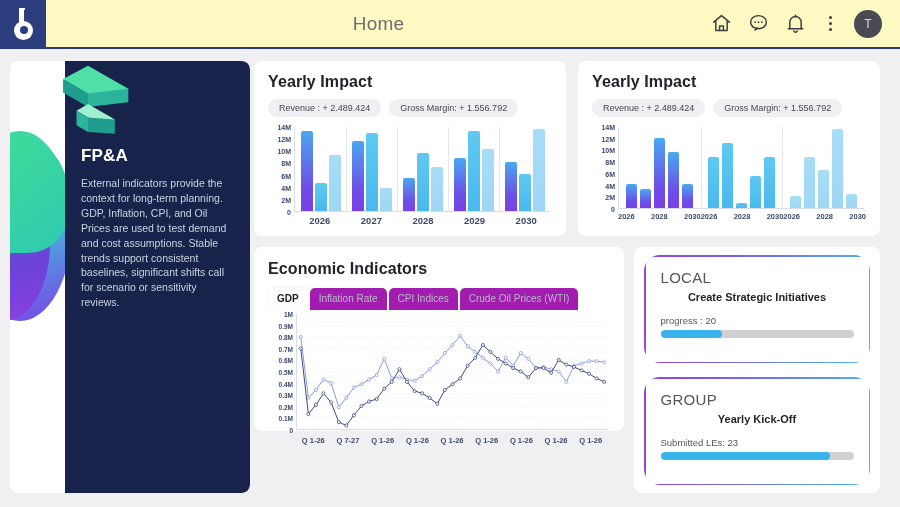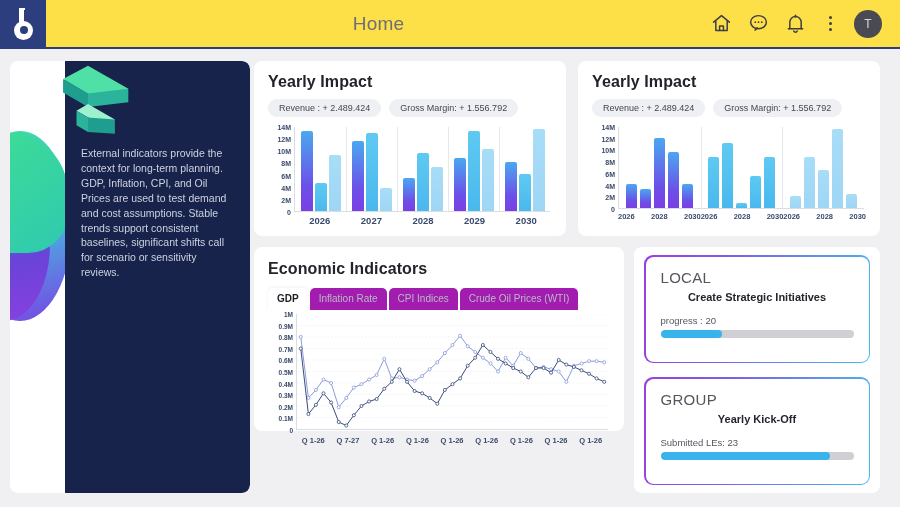--- a/index.html
+++ b/index.html
@@ -6,21 +6,21 @@
   html, body {
     width: 900px; height: 507px;
     background: #f0f0f2;
     font-family: "Liberation Sans", sans-serif;
     overflow: hidden;
   }
 
   
   .header {
     position: absolute; left: 0; top: 0; width: 900px; height: 49px;
-    background: #fde047;
+    background: #fef9c3;
     border-bottom: 2px solid #2c3e7e;
     display: flex; align-items: center;
   }
   .logo-box {
     width: 46px; height: 49px; background: #2c3e7e;
     display: flex; align-items: center; justify-content: center;
     flex: 0 0 46px;
   }
   .logo-glyph { position: relative; width: 26px; height: 32px; }
   .logo-glyph .bowl {
@@ -166,21 +166,21 @@
   }
   .lplot {
     position: absolute; left: 28px; right: 2px; top: 0; height: 116px;
     border-left: 1px solid #d9dde5; border-bottom: 1px solid #d9dde5;
   }
   .lxlabels { position: absolute; left: 28px; right: 2px; top: 122px; display: flex; }
   .lxlab { flex: 1; text-align: center; font-size: 7.5px; color: #3a4a6b; font-weight: bold; }
 
   
   .kpi {
-    position: relative; border-radius: 9px; padding: 1.5px;
+    position: relative; border-radius: 16px; padding: 1.5px;
     background: linear-gradient(100deg, #9b3fe0 0%, #7b5fe8 35%, #4ab8ee 100%);
   }
   .kpi-in {
     background: #ffffff; border-radius: 8px; height: 100%;
     padding: 12px 15px 12px 15px;
   }
   .kpi-label { font-size: 15px; color: #55555e; letter-spacing: .3px; }
   .kpi-sub { font-size: 11px; font-weight: bold; color: #24242c; margin-top: 5px; text-align: center; }
   .kpi-prog-label { font-size: 9.5px; color: #55555e; margin-top: 12px; }
   .prog-track {
@@ -246,20 +246,21 @@
     </div>
     <div class="dark-card">
       <svg class="arrow3d" viewBox="0 0 100 100">
         <polygon points="24,22 50,8 92,32 66,47" fill="#4fe0a8"></polygon>
         <polygon points="24,22 24,36 50,51 50,37" fill="#1f9e8f"></polygon>
         <polygon points="50,37 50,51 92,46 92,32" fill="#2bb39c"></polygon>
         <polygon points="38,55 50,48 78,64 66,71" fill="#9ff0cf"></polygon>
         <polygon points="38,55 38,70 50,77 50,62" fill="#2bb39c"></polygon>
         <polygon points="50,62 50,77 78,79 78,64" fill="#1f9e8f"></polygon>
       </svg>
+      <div class="panel-title">FP&amp;A</div>
       <div class="panel-text">External indicators provide the context for long-term planning. GDP, Inflation, CPI, and Oil Prices are used to test demand and cost assumptions. Stable trends support consistent baselines, significant shifts call for scenario or sensitivity reviews.</div>
     </div>
   </div>
 
   <div class="card" style="left:254px; top:10px; width:312px; height:175px; padding:12px 14px;">
     <div class="card-title">Yearly Impact</div>
     <div class="badges">
       <span class="badge">Revenue : + 2.489.424</span>
       <span class="badge">Gross Margin: + 1.556.792</span>
     </div>

